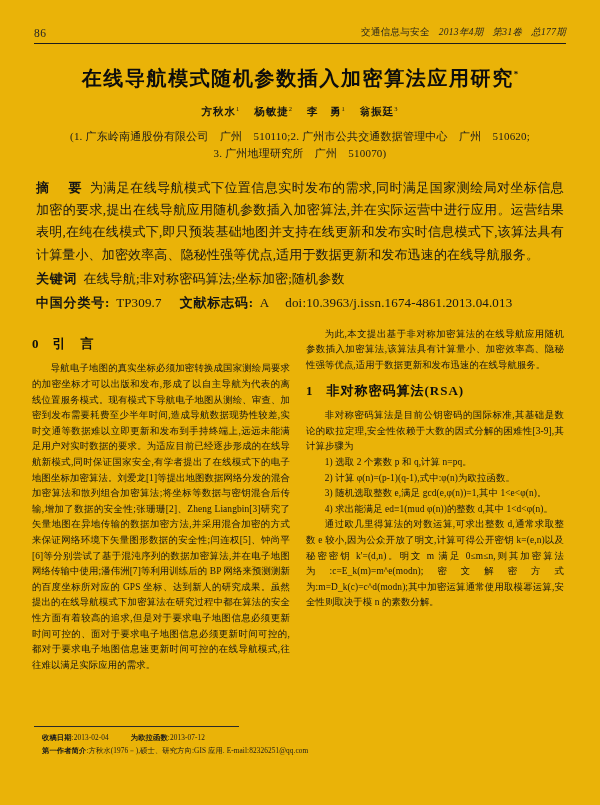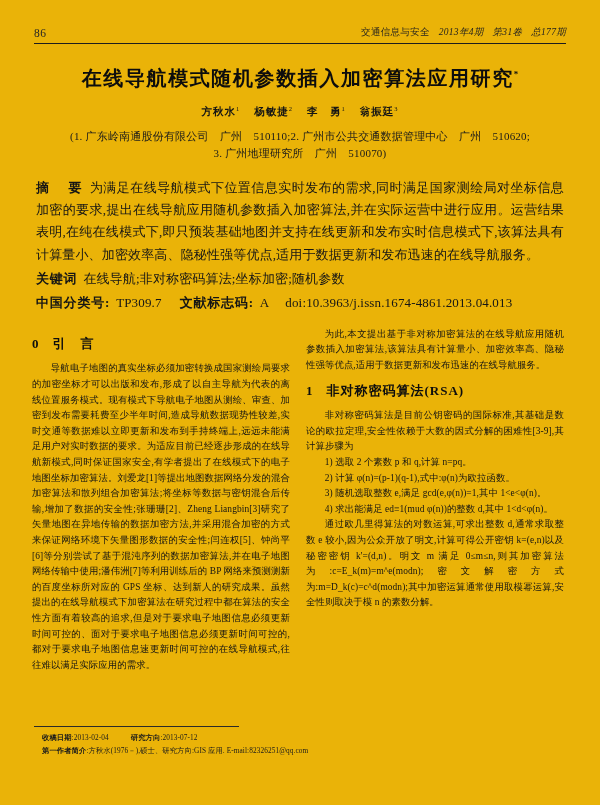--- a/index.html
+++ b/index.html
@@ -217,20 +217,20 @@
       <p class="step">3) 随机选取整数 e,满足 gcd(e,φ(n))=1,其中 1&lt;e&lt;φ(n)。</p>
       <p class="step">4) 求出能满足 ed≡1(mud φ(n))的整数 d,其中 1&lt;d&lt;φ(n)。</p>
       <p class="para">通过欧几里得算法的对数运算,可求出整数 d,通常求取整数 e 较小,因为公众开放了明文,计算可得公开密钥 k=(e,n)以及秘密密钥 k'=(d,n)。明文 m 满足 0≤m≤n,则其加密算法为:c=E_k(m)=m^e(modn);密文解密方式为:m=D_k(c)=c^d(modn);其中加密运算通常使用取模幂运算,安全性则取决于模 n 的素数分解。</p>
     </div>
 
   </div>
 
   <div class="foot-rule"></div>
   <div class="footnotes">
     <div class="fn indent">
-      <span class="lbl">收稿日期</span>:<span>2013-02-04</span><span class="datespace"></span><span class="lbl">研究方向</span>:<span>2013-07-12</span>
+      <span class="lbl">收稿日期</span>:<span>2013-02-04</span><span class="datespace"></span><span class="lbl">为欧拉函数</span>:<span>2013-07-12</span>
     </div>
     <div class="fn indent">
       <span class="lbl">第一作者简介</span>:<span>方秋水(1976－),硕士、研究方向:GIS 应用. E-mail:82326251@qq.com</span>
     </div>
   </div>
 
 </div>
 
 </body></html>

